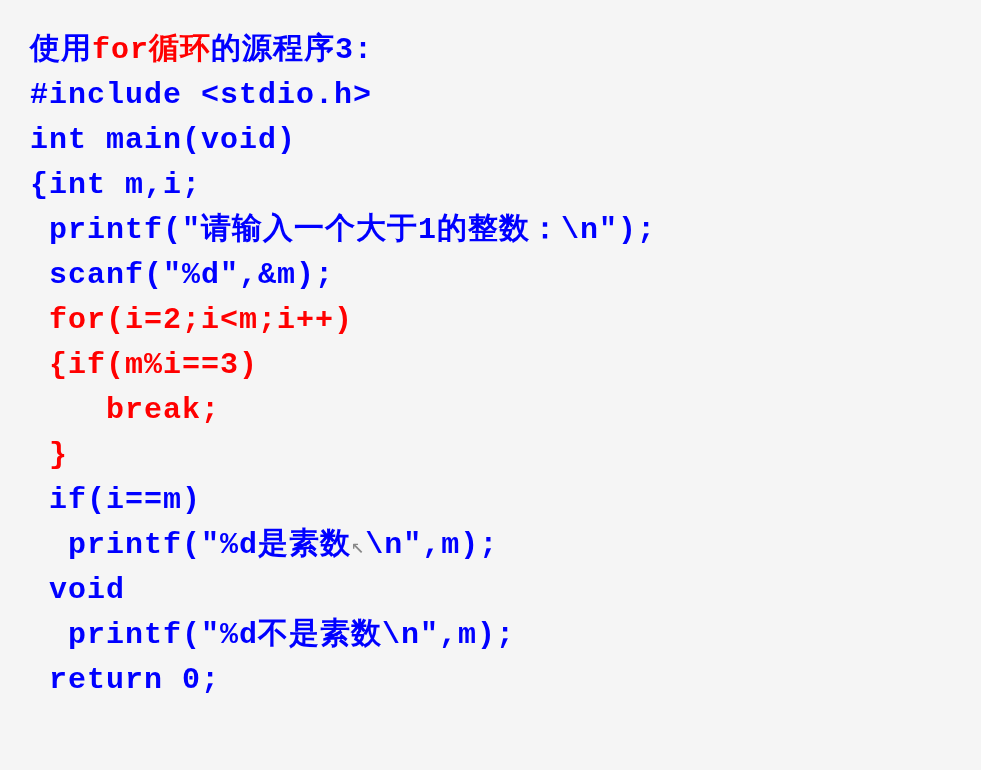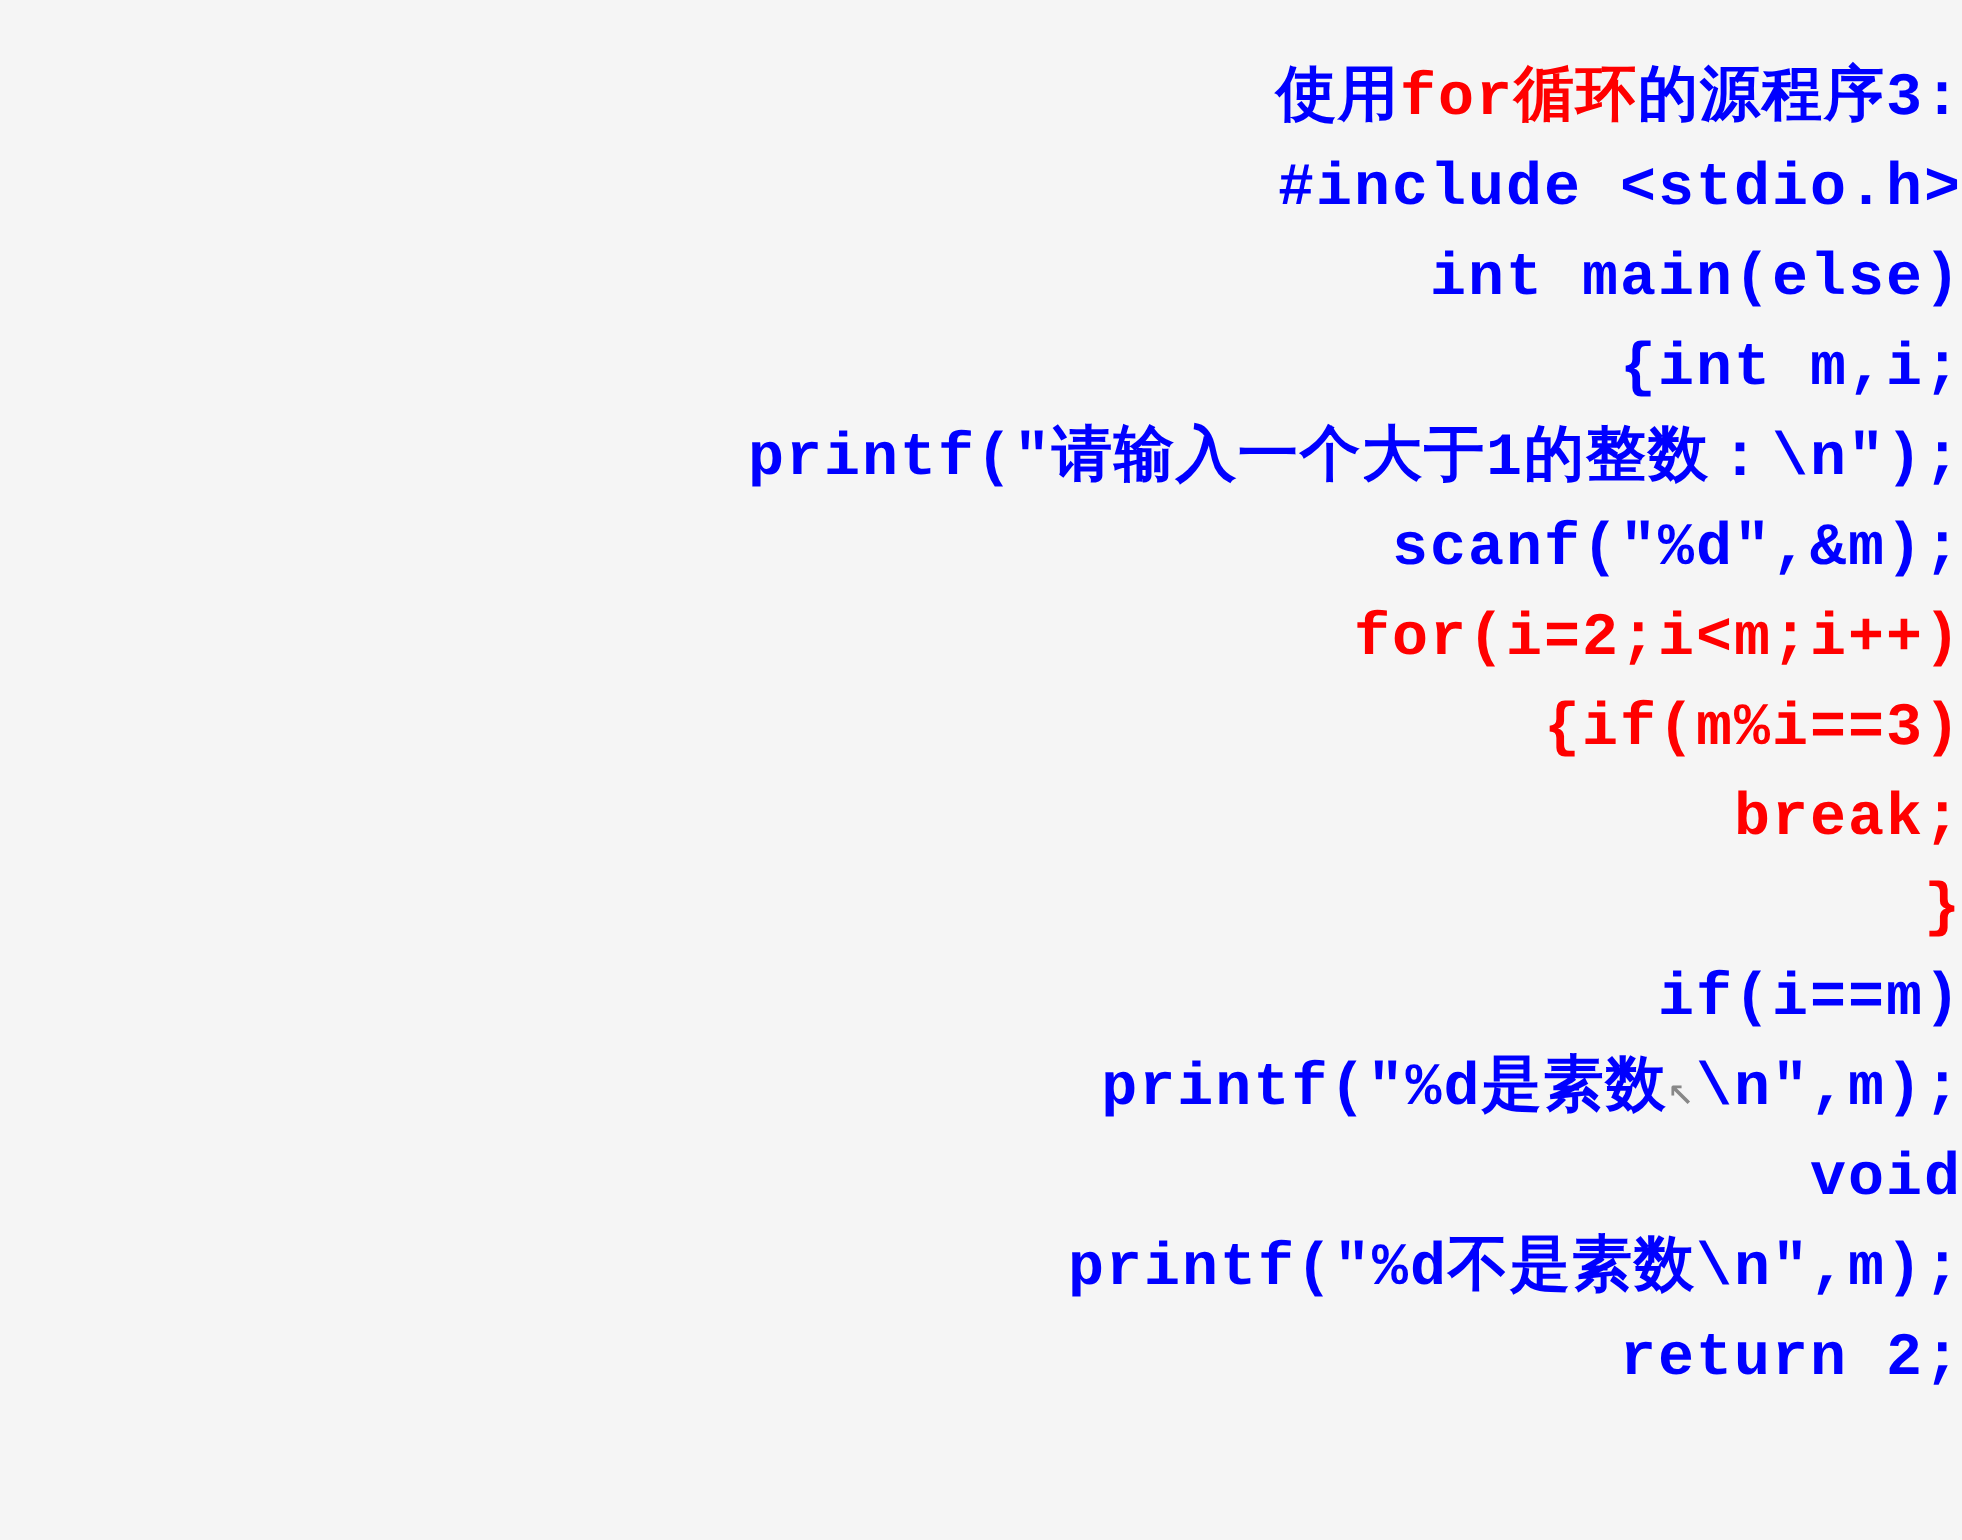--- a/index.html
+++ b/index.html
@@ -1,19 +1,18 @@
 <!DOCTYPE html>
 <html><head>
   <meta charset="utf-8">
   <style>
     * {
       margin: 0;
       padding: 0;
       box-sizing: border-box;
-      text-align: right;
     }
     body {
       width: 981px;
       height: 770px;
       background: #f5f5f5;
       font-family: "Consolas", "Courier New", monospace, "SimSun", sans-serif;
       font-size: 30px;
       font-weight: bold;
       line-height: 1.5;
       padding: 28px 0 0 30px;
@@ -30,25 +29,25 @@
       font-weight: normal;
       color: #888;
       font-size: 22px;
     }
   </style>
 </head>
 <body>
 
 <div class="line"><span class="blue">使用</span><span class="red">for循环</span><span class="blue">的源程序3:</span></div>
 <div class="line blue">#include &lt;stdio.h&gt;</div>
-<div class="line blue">int main(else)</div>
+<div class="line blue">int main(void)</div>
 <div class="line blue">{int m,i;</div>
 <div class="line blue"> printf("请输入一个大于1的整数：\n");</div>
 <div class="line blue"> scanf("%d",&amp;m);</div>
 <div class="line red"> for(i=2;i&lt;m;i++)</div>
 <div class="line red"> {if(m%i==3)</div>
 <div class="line red">    break;</div>
 <div class="line red"> }</div>
 <div class="line blue"> if(i==m)</div>
 <div class="line blue"><span>  printf("%d是素数</span><span class="cursor">↖</span><span>\n",m);</span></div>
 <div class="line blue"> void</div>
 <div class="line blue">  printf("%d不是素数\n",m);</div>
-<div class="line blue"> return 2;</div>
+<div class="line blue"> return 0;</div>
 
 </body></html>

